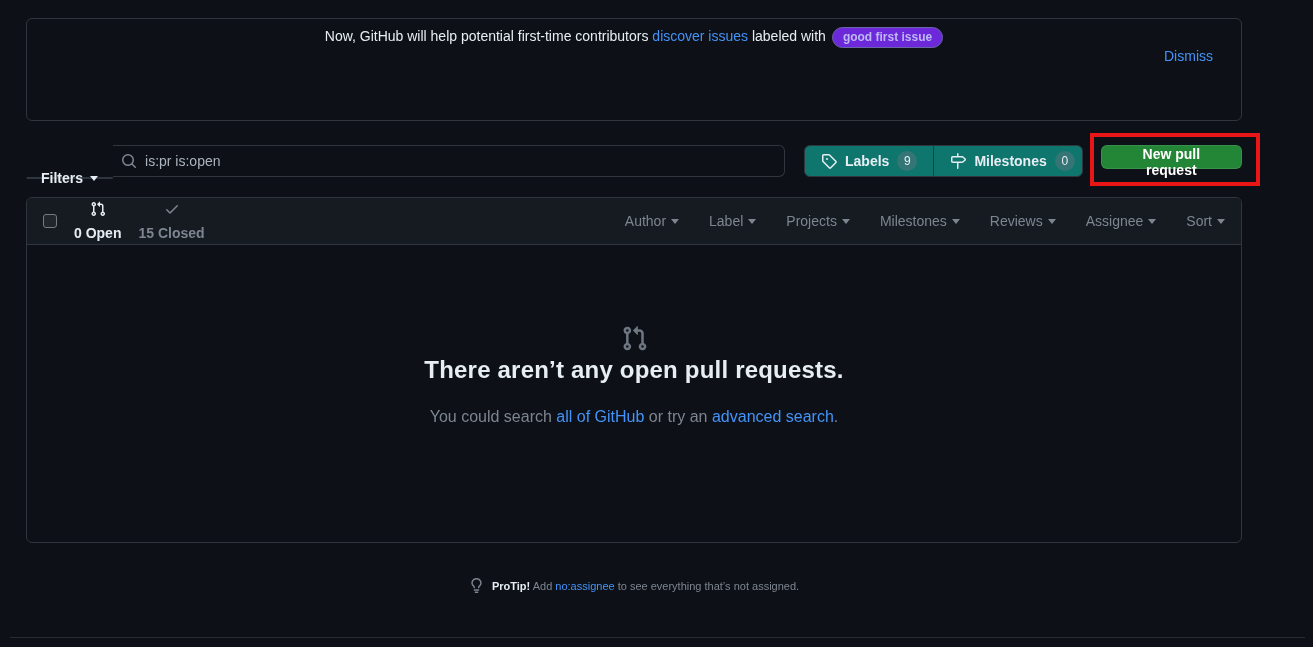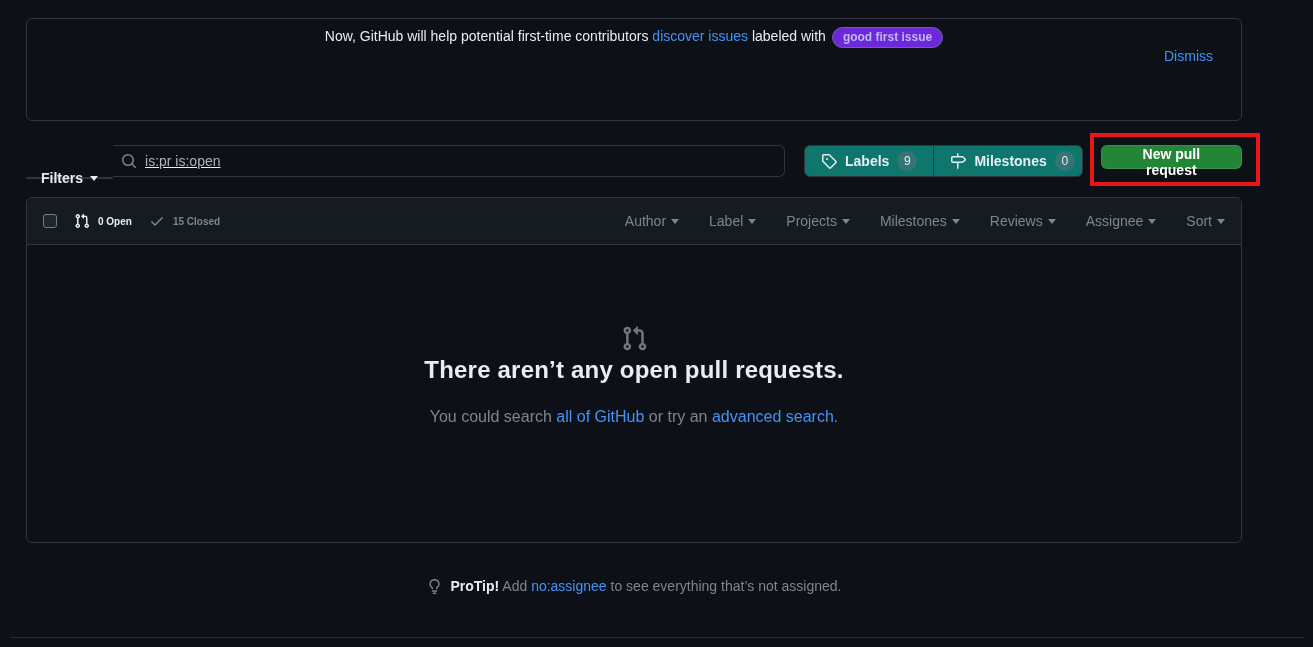--- a/index.html
+++ b/index.html
@@ -40,21 +40,21 @@
     color:#e6edf3; font-weight:600; font-size:14px;
     padding:0 14px; display:flex; align-items:center; gap:7px; cursor:pointer;margin-top:32px;
   }
   .caret {
     display:inline-block; width:0; height:0;
     border-left:4px solid transparent; border-right:4px solid transparent;
     border-top:5px solid currentColor;
   }
   .search-box {
     flex:1; background:#0d1117; border:1px solid #30363d; border-left:none;
-    border-radius:0 6px 6px 0; display:flex; align-items:center; gap:8px; padding:0 8px;text-decoration:underline;
+    border-radius:0 6px 6px 0; display:flex; align-items:center; gap:8px; padding:0 8px;
   }
   .search-box input {
     flex:1; background:transparent; border:none; outline:none;
     color:#aab4bd; font-size:14px; font-family:"Liberation Sans", sans-serif;
   }
   .icon-muted { color:#7d8590; flex:none; display:inline-flex; }
   .seg-group {
     margin-left:19px; display:flex; border:1px solid #30363d; border-radius:6px;
     overflow:hidden; background:#0f766e;
   }
@@ -85,37 +85,37 @@
     border:1px solid #30363d; border-radius:6px; overflow:hidden; background:#0d1117;
   }
   .list-header {
     height:47px; background:#161b22; border-bottom:1px solid #30363d;
     display:flex; align-items:center; padding:0 16px;
   }
   .checkbox {
     width:14px; height:14px; border:1px solid #757b82; border-radius:3px;
     background:#21262d; margin-right:17px; cursor:pointer; flex:none;
   }
-  .state-tab { display:flex; align-items:center; gap:8px; cursor:pointer; font-size:10px; }
+  .state-tab { display:flex; align-items:center; gap:8px; cursor:pointer; font-size:14px;flex-direction:column; }
   .state-open { color:#e6edf3; font-weight:700; }
   .state-closed { color:#7d8590; margin-left:17px; font-weight:700; }
   .header-filters { margin-left:auto; display:flex; gap:30px; }
   .hf-item {
     color:#7d8590; font-size:14px; display:flex; align-items:center; gap:5px; cursor:pointer;
   }
 
   .list-body { text-align:center; }
   .big-pr-icon { margin-top:80px; color:#6e7681; display:inline-flex; }
   .empty-heading { font-size:24px; font-weight:700; color:#e6edf3; letter-spacing:0.2px; }
   .empty-sub { margin-top:24px; font-size:16px; color:#7d8590; }
 
   
   .protip {
     position:absolute; left:26px; top:578px; width:1216px; text-align:center;
-    font-size:14px; color:#7d8590;
+    font-size:11px; color:#7d8590;
   }
   .protip .bulb { vertical-align:-3px; margin-right:5px; color:#7d8590; }
   .protip b { color:#e6edf3; }
 
   .footer-line { position:absolute; left:10px; right:8px; top:637px; border-top:1px solid #272c33; }
 </style>
 </head>
 <body>
 
 <div class="banner">

